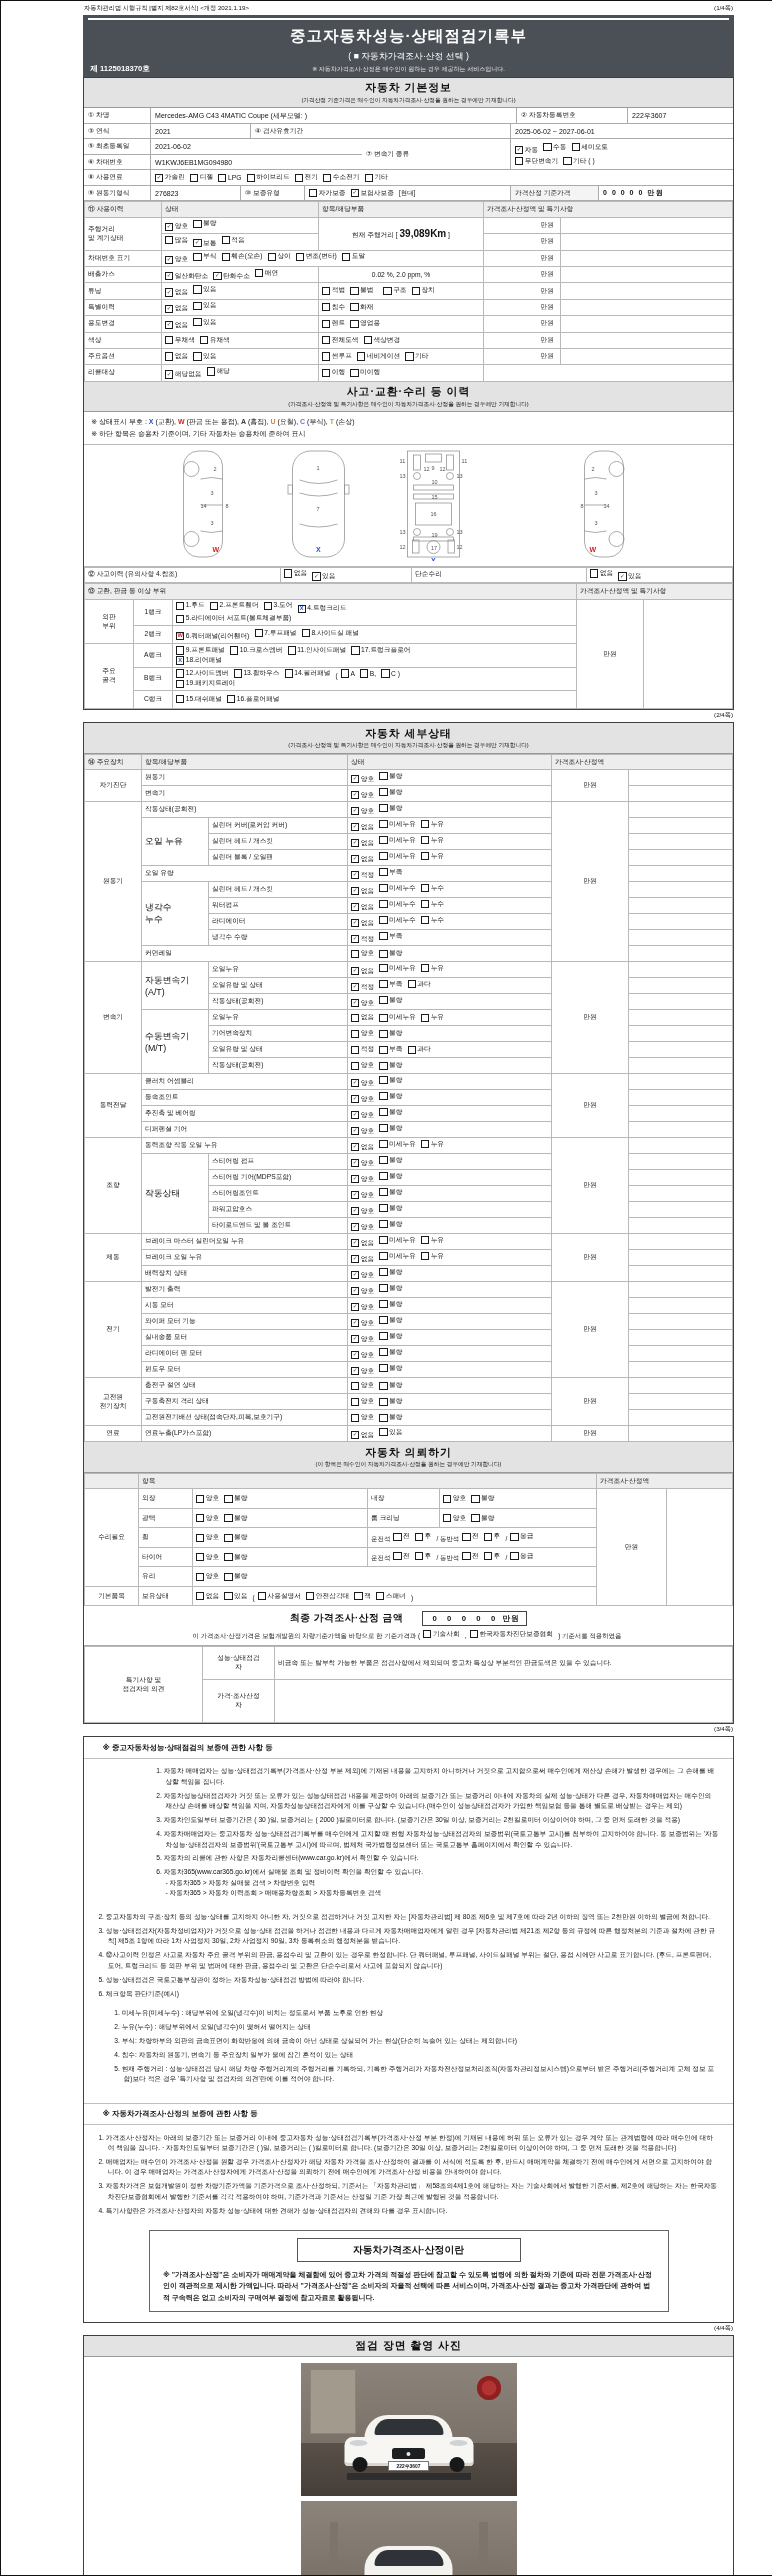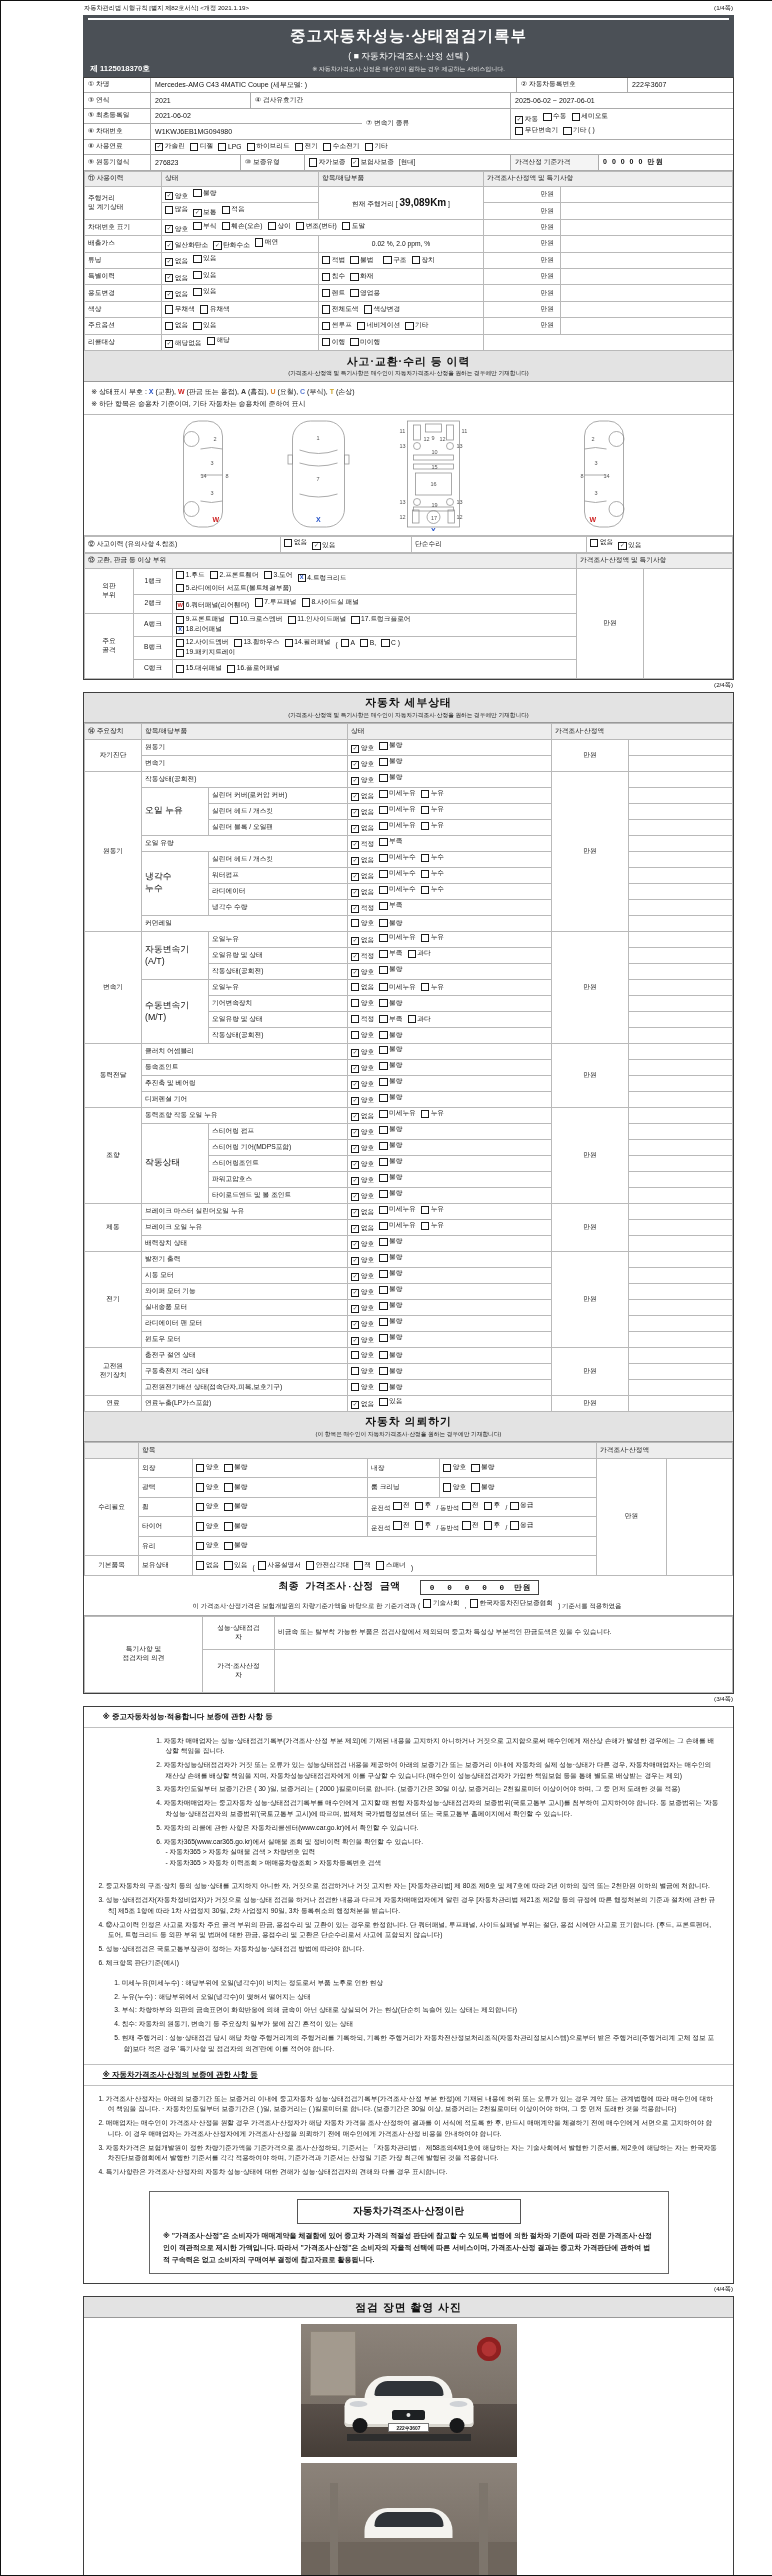--- a/index.html
+++ b/index.html
@@ -62,30 +62,30 @@
   .atab .arank{text-align:center;}
   .atab td{height:15.5px;}
   .aprice{text-align:center;}
   
   .dtab td{height:13px;}
   .dtab .dgrp{text-align:center;white-space:pre-line;}
   .dtab .dsub{white-space:pre-line;}
   .dtab .dprice{text-align:center;}
   
   .etab td{height:16.5px;}
-  .finalrow{display:flex;align-items:flex-start;justify-content:center;gap:19px;padding:4.6px 0 2.1px;font-family:Liberation Mono, monospace;}
+  .finalrow{display:flex;align-items:center;justify-content:center;gap:19px;padding:4.6px 0 2.1px;}
   .finalrow .flabel{font-size:9.8px;font-weight:bold;letter-spacing:0.5px;}
   .digitbox{border:1px solid #444;padding:1.5px 6.2px;font-size:7.7px;font-weight:bold;letter-spacing:1px;}
   .digit{display:inline-block;padding:0 3.1px;}
   .finalnote{text-align:center;font-size:6.2px;padding:1px 0 4.1px;border-bottom:0.5px solid #aaa;}
   .otab td{font-size:6.7px;}
   .otab .ogrp{text-align:center;white-space:pre-line;}
   
   .ntitle{padding:5.2px 0 5.2px 18.5px;font-size:7.5px;font-weight:bold;border-bottom:0.5px solid #c0c0c0;}
-  .ntitle.mid{border-top:0.5px solid #c0c0c0;margin-top:0;text-decoration:underline;}
+  .ntitle.mid{border-top:0.5px solid #c0c0c0;margin-top:8px;}
   .nlist{font-size:6.7px;line-height:1.55;}
   .nlist .li{margin:3.6px 0;padding-left:15.5px;text-indent:-9.3px;white-space:pre-line;}
   .nlist.s1{padding:4.1px 14.4px 5.2px 66px;}
   .nlist.outer{padding:1px 14.4px 2.1px 8.2px;}
   .nlist.subs{padding:0 14.4px 6.2px 24px;}
   .nlist.s3{padding:4.1px 14.4px 6.2px 8.2px;}
   .innerbox{width:520px;margin:4.1px auto 9.3px;border:1px solid #666;padding:7.2px 13.4px;box-sizing:border-box;}
   .btitle{width:222px;margin:0 auto 6.2px;border:1px solid #555;text-align:center;font-size:9.8px;font-weight:bold;padding:4.6px 0;}
   .btext{font-size:7px;line-height:1.7;font-weight:bold;color:#222;}
   
@@ -123,20 +123,24 @@
   <div class="dhead">
     <div class="dstripe"></div>
     <div class="dtitle">중고자동차성능·상태점검기록부</div>
     <div class="dsub">( ■ 자동차가격조사·산정 선택 )</div>
     <div class="dnote">※ 자동차가격조사·산정은 매수인이 원하는 경우 제공하는 서비스입니다.</div>
     <div class="docno">제 1125018370호</div>
   </div>
 
   <div class="docbox">
 
+    <div class="band">
+      <div class="t">자동차 기본정보</div>
+      <div class="s">(가격산정 기준가격은 매수인이 자동차가격조사·산정을 원하는 경우에만 기재합니다)</div>
+    </div>
     <div class="brow" style="grid-template-columns:67px 366px 111px 1fr">
       <div class="bc bl">① 차명</div>
       <div class="bc bv">Mercedes-AMG C43 4MATIC Coupe (세부모델: )</div>
       <div class="bc bl">② 자동차등록번호</div>
       <div class="bc bv">222우3607</div>
     </div>
     <div class="brow" style="grid-template-columns:67px 100px 260px 1fr">
       <div class="bc bl">③ 연식</div>
       <div class="bc bv">2021</div>
       <div class="bc bl">④ 검사유효기간</div>
@@ -1399,21 +1403,21 @@
 자</td>
         <td></td>
       </tr>
     </tbody>
         </table>
   </div>
 
   <div class="pgmark">(3/4쪽)</div>
 
   <div class="docbox">
-    <div class="ntitle">※ 중고자동차성능·적용합니다 보증에 관한 사항 등</div>
+    <div class="ntitle">※ 중고자동차성능·상태점검의 보증에 관한 사항 등</div>
     <div class="nlist s1">
           <div class="li">1.  자동차 매매업자는 성능·상태점검기록부(가격조사·산정 부분 제외)에 기재된 내용을 고지하지 아니하거나 거짓으로 고지함으로써 매수인에게 재산상 손해가 발생한 경우에는 그 손해를 배상할 책임을 집니다.</div>
           <div class="li">2.  자동차성능상태점검자가 거짓 또는 오류가 있는 성능상태점검 내용을 제공하여 아래의 보증기간 또는 보증거리 이내에 자동차의 실제 성능·상태가 다른 경우, 자동차매매업자는 매수인의 재산상 손해를 배상할 책임을 지며, 자동차성능상태점검자에게 이를 구상할 수 있습니다.(매수인이 성능상태점검자가 가입한 책임보험 등을 통해 별도로 배상받는 경우는 제외)</div>
           <div class="li">3.  자동차인도일부터 보증기간은 ( 30 )일, 보증거리는 ( 2000 )킬로미터로 합니다. (보증기간은 30일 이상, 보증거리는 2천킬로미터 이상이어야 하며, 그 중 먼저 도래한 것을 적용)</div>
           <div class="li">4.  자동차매매업자는 중고자동차 성능·상태점검기록부를 매수인에게 고지할 때 현행 자동차성능·상태점검자의 보증범위(국토교통부 고시)를 첨부하여 고지하여야 합니다. 동 보증범위는 '자동차성능·상태점검자의 보증범위'(국토교통부 고시)에 따르며, 법제처 국가법령정보센터 또는 국토교통부 홈페이지에서 확인할 수 있습니다.</div>
           <div class="li">5.  자동차의 리콜에 관한 사항은 자동차리콜센터(www.car.go.kr)에서 확인할 수 있습니다.</div>
           <div class="li">6.  자동차365(www.car365.go.kr)에서 실매물 조회 및 정비이력 확인을 확인할 수 있습니다.
 - 자동차365 &gt; 자동차 실매물 검색 &gt; 차량번호 입력
 - 자동차365 &gt; 자동차 이력조회 &gt; 매매용차량조회 &gt; 자동차등록번호 검색</div>
         </div>

